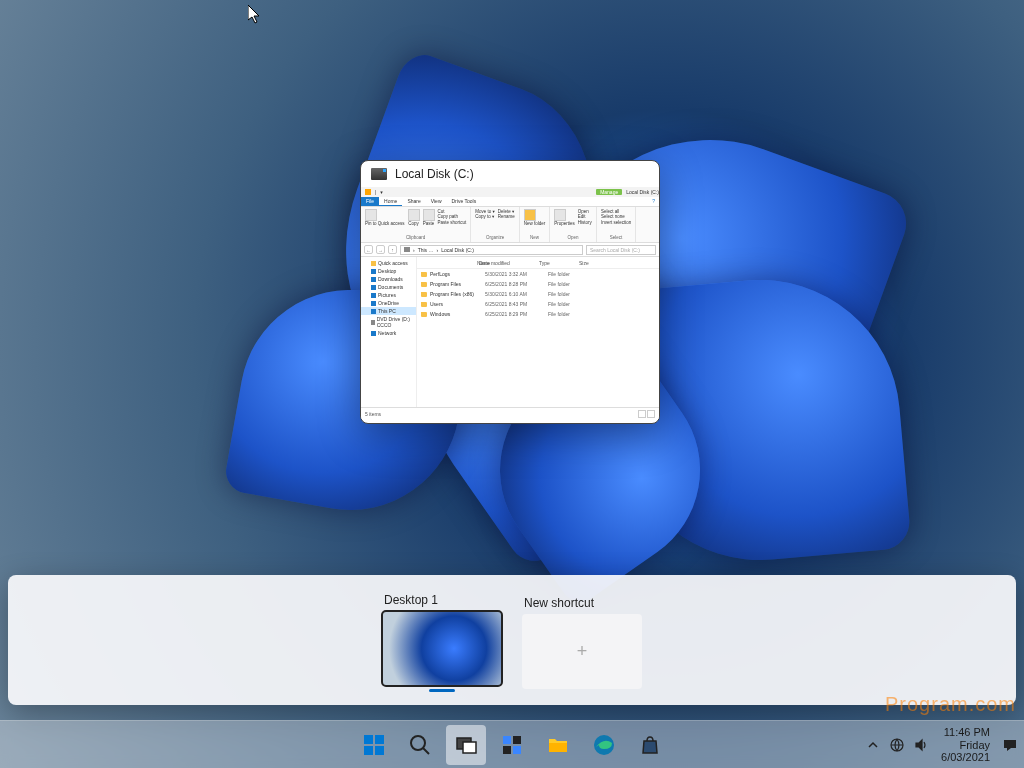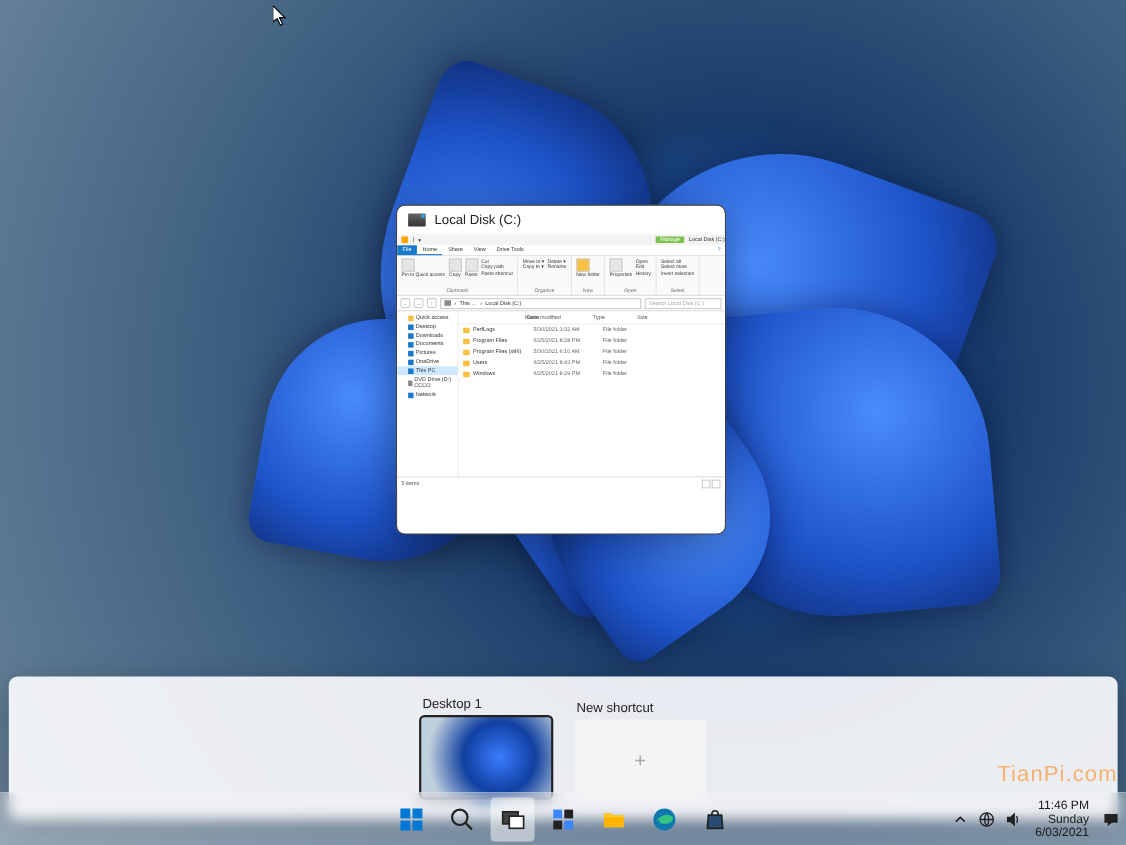--- a/index.html
+++ b/index.html
@@ -14,23 +14,23 @@
 .p2 { width:260px; height:260px; left:430px; top:260px; transform:rotate(-35deg); }
 .p3 { width:280px; height:280px; left:620px; top:280px; transform:rotate(85deg); }
 .p4 { width:300px; height:240px; left:320px; top:110px; transform:rotate(-70deg); }
 .p5 { width:220px; height:220px; left:240px; top:290px; transform:rotate(10deg); }
 .p6 { width:200px; height:200px; left:500px; top:370px; transform:rotate(145deg); }
 
 .cursor { position:absolute; left:248px; top:5px; z-index:999; }
 
 
 .explorer-preview {
-  position:absolute; left:360px; top:160px; width:300px; height:300px;
+  position:absolute; left:360px; top:160px; width:300px; height:264px;
   background:#fff; border-radius:8px; box-shadow:0 10px 40px rgba(0,0,0,.35);
-  border:1px solid #444; overflow:hidden;margin-top:26px;
+  border:1px solid #444; overflow:hidden;
 }
 .ep-title { display:flex; align-items:center; gap:8px; padding:6px 10px; font-size:12px; color:#222; }
 .ep-title .drive-icon { width:16px; height:12px; background:linear-gradient(#666,#333); border-radius:1px; position:relative; }
 .ep-title .drive-icon::after { content:""; position:absolute; right:1px; top:1px; width:3px; height:3px; background:#2ea6ff; }
 
 .ep-body { width:100%; height:232px; background:#fff; font-size:6px; color:#333; display:flex; flex-direction:column; }
 .ep-tabs { height:10px; background:#f3f3f3; display:flex; align-items:center; padding-left:4px; gap:4px; font-size:5px; }
 .ep-tabs .qat { width:6px; height:6px; background:#ffa500; }
 .ep-tabs .manage { background:#7cc24b; color:#fff; padding:0 4px; border-radius:1px; }
 .ep-ribbon-tabs { height:10px; display:flex; font-size:5px; border-bottom:1px solid #ddd; }
@@ -65,21 +65,21 @@
 .frow span:nth-child(3){ width:60px; color:#666; }
 .frow span:nth-child(4){ width:40px; color:#666; }
 .ep-status { height:12px; border-top:1px solid #ddd; font-size:5px; color:#555; padding:1px 4px; display:flex; align-items:center; justify-content:space-between; }
 .ep-status .viewbtns { display:flex; gap:1px; }
 .ep-status .vb { width:8px; height:8px; border:1px solid #ccc; }
 
 
 .taskview {
   position:absolute; left:8px; right:8px; top:575px; height:130px;
   background:rgba(250,250,252,.92); border-radius:8px;
-  box-shadow:0 8px 30px rgba(0,0,0,.3); display:flex; align-items:center; justify-content:center; gap:20px;margin-top:40px;
+  box-shadow:0 8px 30px rgba(0,0,0,.3); display:flex; align-items:center; justify-content:center; gap:20px;
 }
 .desk-card { width:120px; }
 .desk-card .cap { font-size:12px; color:#222; padding:4px 2px; }
 .desk-card.sel .thumb { outline:2px solid #222; outline-offset:-1px; }
 .desk-card .thumb {
   width:120px; height:75px; border-radius:4px; background:#b8c6d5; position:relative; overflow:hidden;
 }
 .desk-card .thumb.d1 { background:radial-gradient(circle at 60% 50%, #3a7cff 0%, #1040a0 40%, #c1d0dd 80%); }
 .desk-card .underline { width:26px; height:3px; background:#0067c0; border-radius:2px; margin:3px auto 0; }
 .desk-card.new .thumb { background:#f4f4f6; display:flex; align-items:center; justify-content:center; color:#aaa; font-size:18px; }
@@ -313,21 +313,21 @@
       <div class="underline"></div>
     </div>
     <div class="desk-card new">
       <div class="cap">New shortcut</div>
       <div class="thumb">
           <span>+</span>
         </div>
     </div>
   </div>
 
-  <div class="watermark">TianPi.com</div>
+  <div class="watermark">Program.com</div>
 
   <div class="taskbar">
     <div class="tb-center">
       <div class="tb-btn">
         <svg viewBox="0 0 24 24">
             <rect x="2" y="2" width="9" height="9" fill="#0078d4"></rect>
             <rect x="13" y="2" width="9" height="9" fill="#0078d4"></rect>
             <rect x="2" y="13" width="9" height="9" fill="#0078d4"></rect>
             <rect x="13" y="13" width="9" height="9" fill="#0078d4"></rect>
           </svg>
@@ -384,21 +384,21 @@
           </svg>
         </div>
       <div class="tray-ico">
           <svg width="16" height="16" viewBox="0 0 16 16" stroke="#222" stroke-width="1.2" fill="none">
             <path d="M3 6 L6 6 L9 3 L9 13 L6 10 L3 10 Z" fill="#222"></path>
             <path d="M11 5 Q13 8 11 11"></path>
           </svg>
         </div>
       <div class="clock">
         <div>11:46 PM</div>
-        <div>Sunday</div>
+        <div>Friday</div>
         <div>6/03/2021</div>
       </div>
       <div class="tray-ico">
           <svg width="16" height="16" viewBox="0 0 16 16" fill="#222">
             <path d="M2 3 L14 3 L14 11 L9 11 L5 14 L5 11 L2 11 Z"></path>
           </svg>
         </div>
     </div>
   </div>
 </div>

